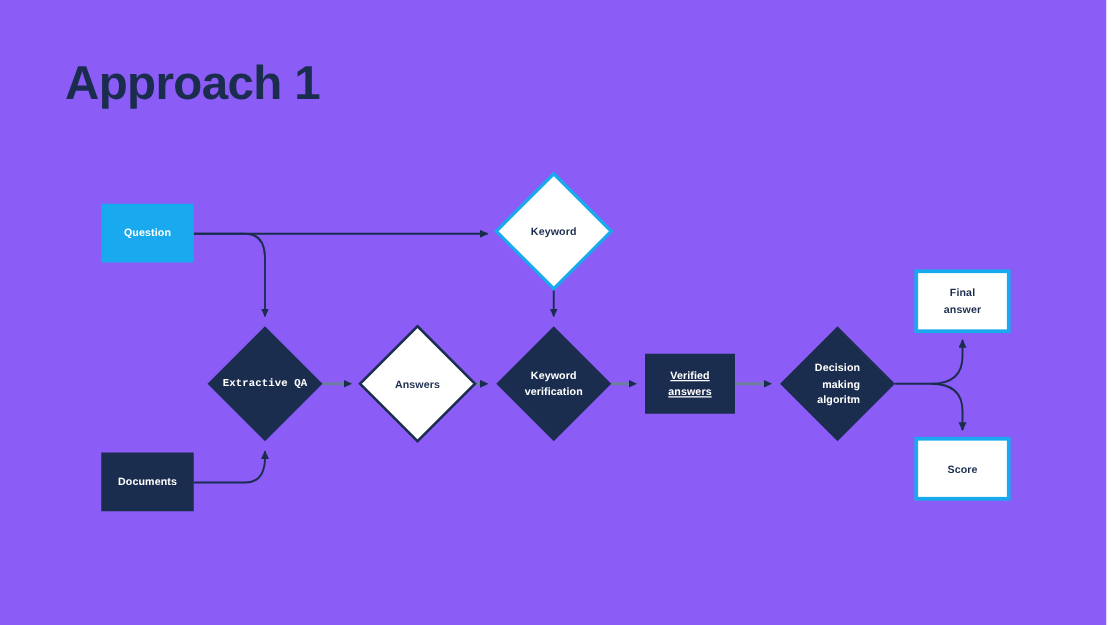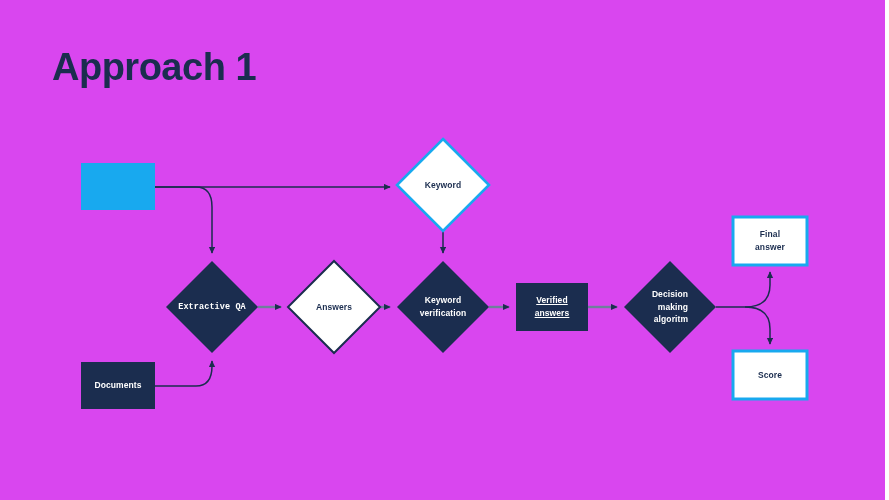--- a/index.html
+++ b/index.html
@@ -7,21 +7,21 @@
     padding: 0;
     background: #ffffff;
   }
   body {
     font-family: "Liberation Sans", sans-serif;
   }
   #canvas {
     position: relative;
     width: 885px;
     height: 500px;
-    background: #d946ef;
+    background: #8b5cf6;
     overflow: hidden;
   }
   #page-title {
     position: absolute;
     left: 52px;
     top: 47px;
     font-size: 38px;
     font-weight: bold;
     letter-spacing: -0.5px;
     color: #1b2d4f;
@@ -122,20 +122,21 @@
 
     <rect x="516" y="283" width="72" height="48" fill="#1b2d4f"></rect>
 
     <polygon points="670,261 716,307 670,353 624,307" fill="#1b2d4f"></polygon>
 
     <rect x="733" y="217" width="74" height="48" fill="#ffffff" stroke="#18a9ef" stroke-width="3"></rect>
 
     <rect x="733" y="351" width="74" height="48" fill="#ffffff" stroke="#18a9ef" stroke-width="3"></rect>
   </svg>
 
+  <div class="node-label label-light" style="left:81px; top:163px; width:74px; height:47px;">Question</div>
 
   <div class="node-label label-light" style="left:81px; top:362px; width:74px; height:47px;text-align:center;">Documents</div>
 
   <div class="node-label label-dark" style="left:397px; top:139px; width:92px; height:92px;">Keyword</div>
 
   <div class="node-label label-light" style="left:166px; top:261px; width:92px; height:92px;font-family:Liberation Mono, monospace;">Extractive QA</div>
 
   <div class="node-label label-dark" style="left:288px; top:261px; width:92px; height:92px;">Answers</div>
 
   <div class="node-label label-light" style="left:397px; top:261px; width:92px; height:92px;">Keyword

